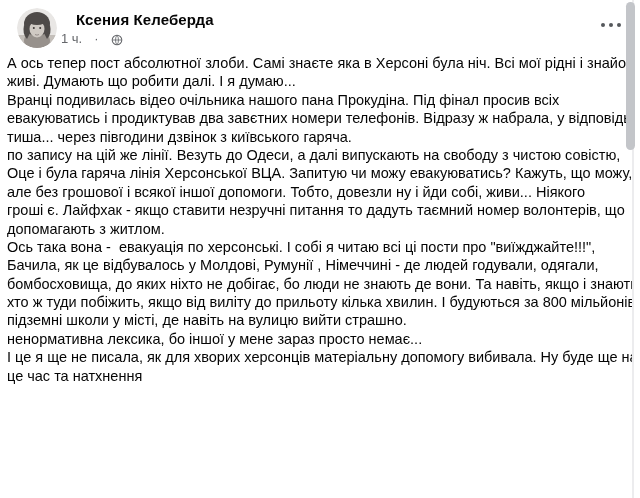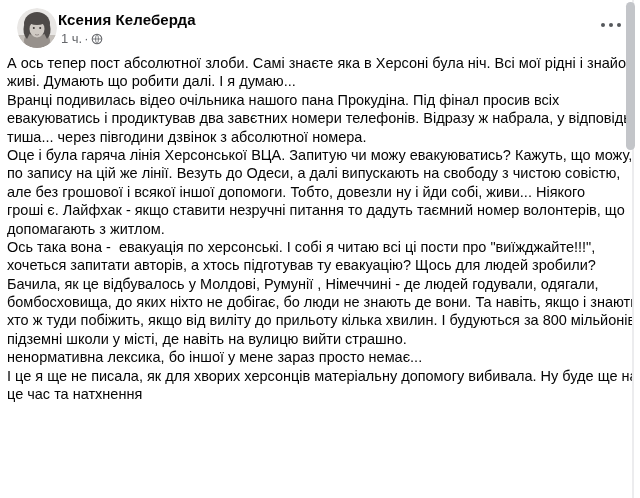--- a/index.html
+++ b/index.html
@@ -13,28 +13,28 @@
   }
   .post { position:absolute; inset:0; }
 
   
   .avatar {
     position:absolute; left:17px; top:8px;
     width:40px; height:40px; border-radius:50%;
     overflow:hidden; cursor:pointer;
   }
   .author {
-    position:absolute; left:58px; top:11px;
+    position:absolute; left:76px; top:11px;
     font-size:15px; font-weight:700; color:#050505;
     letter-spacing:.1px; cursor:pointer; white-space:nowrap;
   }
   .meta {
     position:absolute; left:61px; top:31px;
     font-size:13px; color:#65676B;
-    display:flex; align-items:center; gap:2px;
+    display:flex; align-items:flex-end; gap:12px;
   }
   .meta .globe { display:inline-flex; margin-top:1px; }
   .more-btn {
     position:absolute; left:596px; top:16px;
     width:30px; height:18px;
     display:flex; align-items:center; justify-content:center; gap:4px;
     cursor:pointer;
   }
   .more-btn .dot { width:4px; height:4px; border-radius:50%; background:#55585c; }
 
@@ -101,28 +101,27 @@
     <span class="dot"></span>
     <span class="dot"></span>
     <span class="dot"></span>
   </div>
 
   <div class="content">
       <div class="line">А ось тепер пост абсолютної злоби. Самі знаєте яка в Херсоні була ніч. Всі мої рідні і знайомі</div>
       <div class="line">живі. Думають що робити далі. І я думаю...</div>
       <div class="line">Вранці подивилась відео очільника нашого пана Прокудіна. Під фінал просив всіх</div>
       <div class="line">евакуюватись і продиктував два завєтних номери телефонів. Відразу ж набрала, у відповідь -</div>
-      <div class="line">тиша... через півгодини дзвінок з абсолютної номера.</div>
+      <div class="line">тиша... через півгодини дзвінок з київського гаряча.</div>
+      <div class="line">по запису на цій же лінії. Везуть до Одеси, а далі випускають на свободу з чистою совістю,</div>
       <div class="line">Оце і була гаряча лінія Херсонської ВЦА. Запитую чи можу евакуюватись? Кажуть, що можу,</div>
-      <div class="line">по запису на цій же лінії. Везуть до Одеси, а далі випускають на свободу з чистою совістю,</div>
       <div class="line">але без грошової і всякої іншої допомоги. Тобто, довезли ну і йди собі, живи... Ніякого</div>
       <div class="line">гроші є. Лайфхак - якщо ставити незручні питання то дадуть таємний номер волонтерів, що</div>
       <div class="line">допомагають з житлом.</div>
       <div class="line">Ось така вона -  евакуація по херсонські. І собі я читаю всі ці пости про "виїжджайте!!!",</div>
-      <div class="line">хочеться запитати авторів, а хтось підготував ту евакуацію? Щось для людей зробили?</div>
       <div class="line">Бачила, як це відбувалось у Молдові, Румунії , Німеччині - де людей годували, одягали,</div>
       <div class="line">бомбосховища, до яких ніхто не добігає, бо люди не знають де вони. Та навіть, якщо і знають,</div>
       <div class="line">хто ж туди побіжить, якщо від виліту до прильоту кілька хвилин. І будуються за 800 мільйонів</div>
       <div class="line">підземні школи у місті, де навіть на вулицю вийти страшно.</div>
       <div class="line">ненормативна лексика, бо іншої у мене зараз просто немає...</div>
       <div class="line">І це я ще не писала, як для хворих херсонців матеріальну допомогу вибивала. Ну буде ще на</div>
       <div class="line">це час та натхнення</div>
     </div>
 
   <div class="sb-track"></div>

